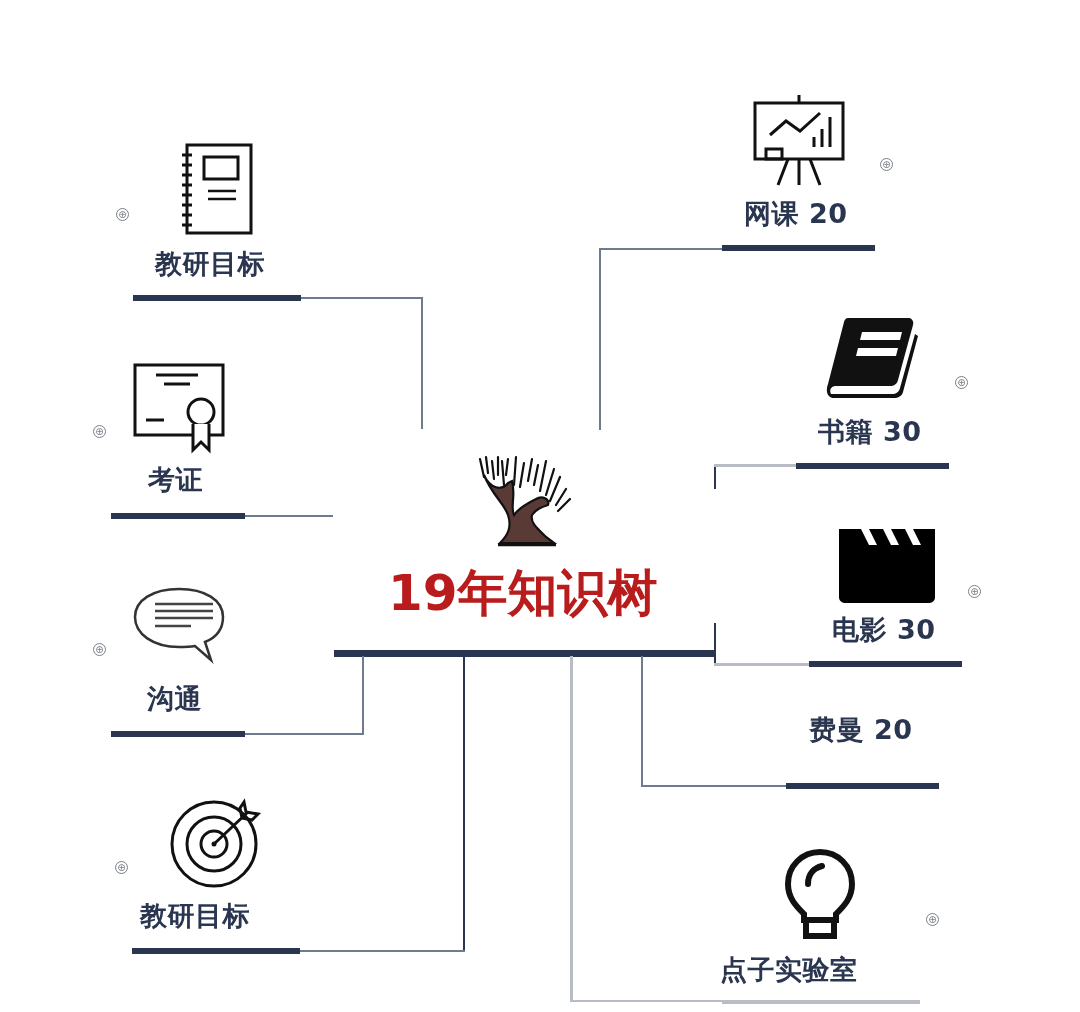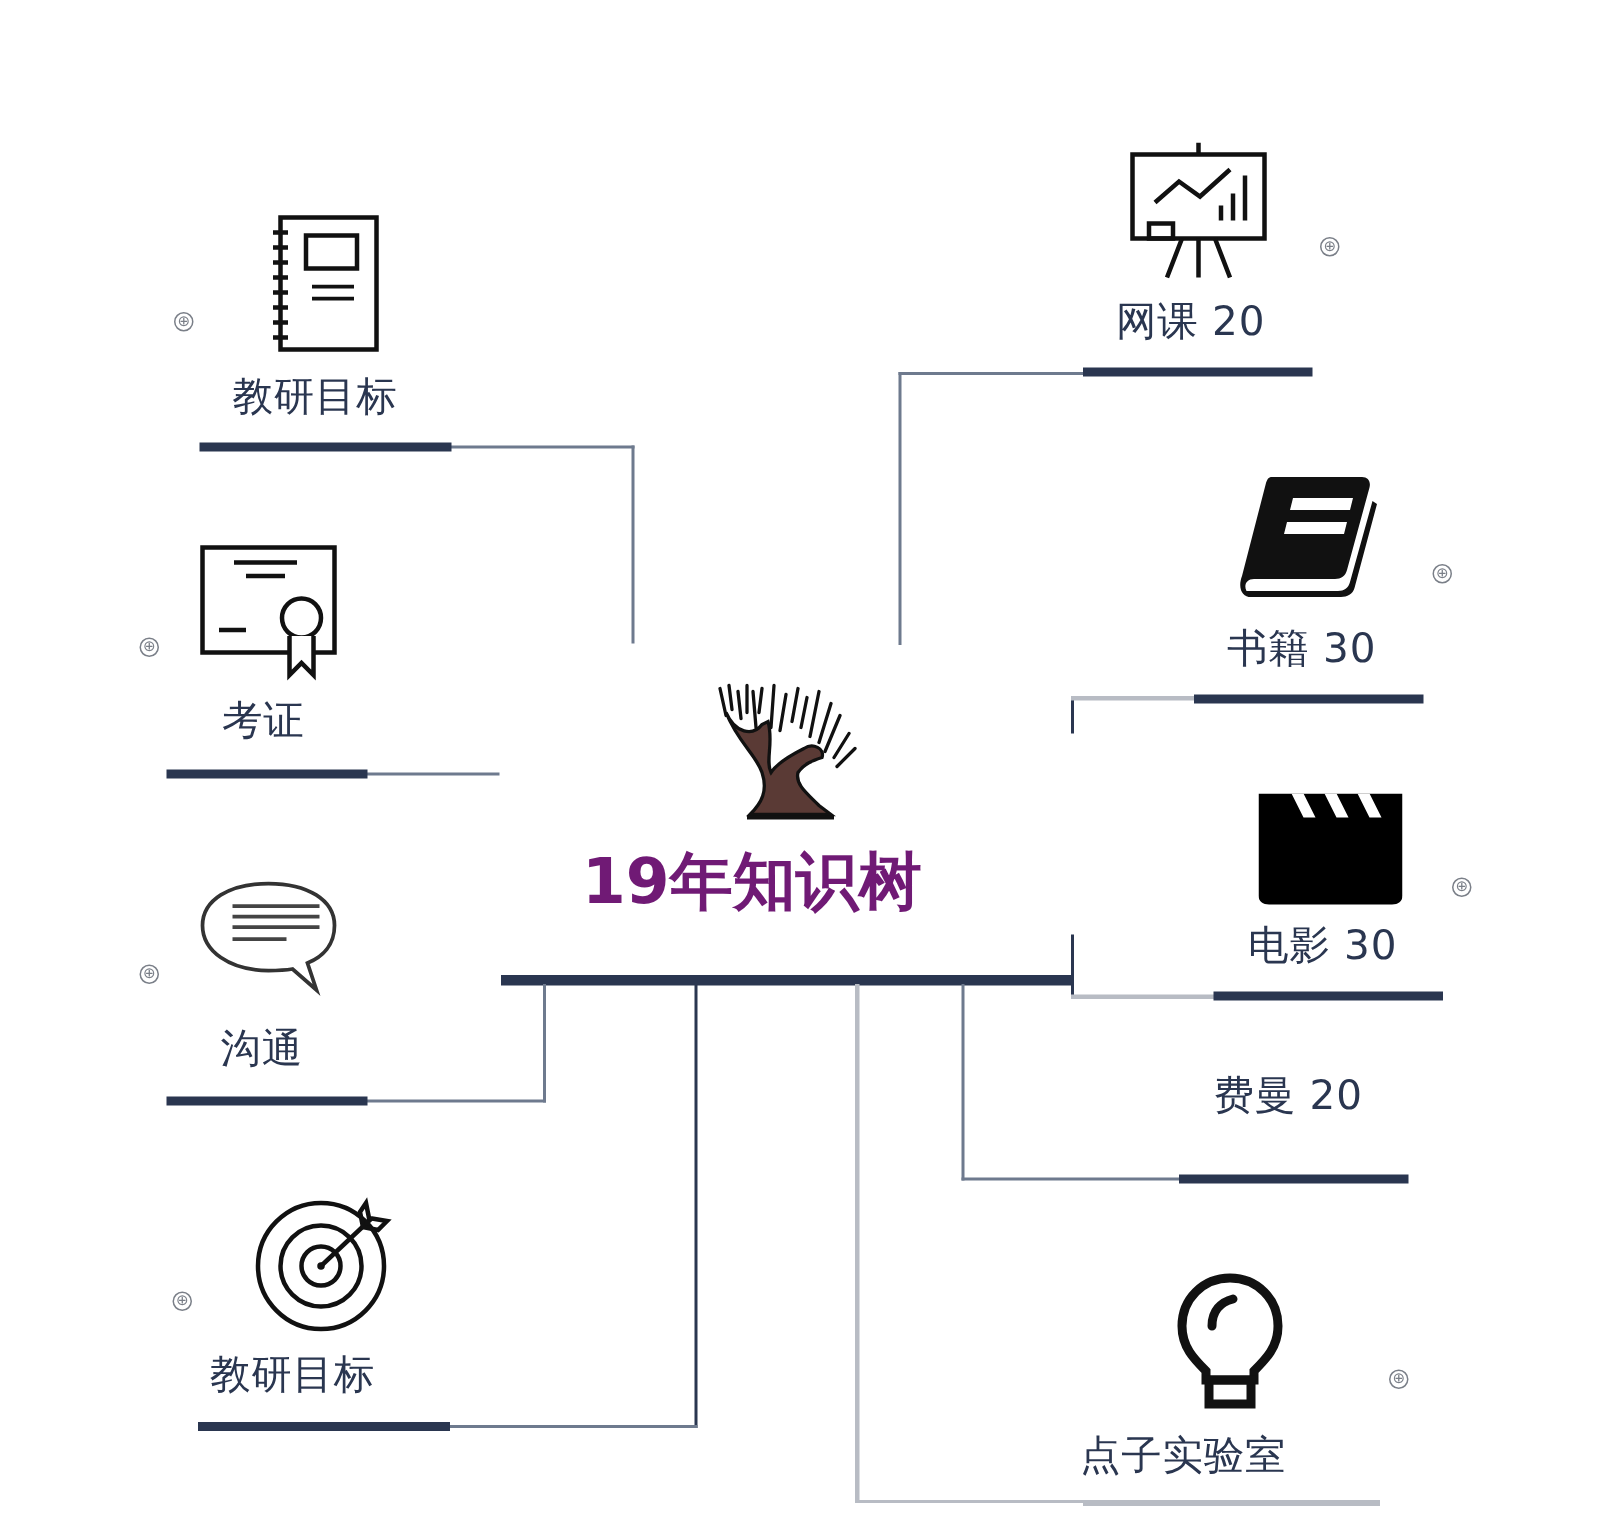--- a/index.html
+++ b/index.html
@@ -2,23 +2,23 @@
 <html><head>
 <meta charset="utf-8">
 <style>
   html, body { margin:0; padding:0; background:#ffffff; }
   body { width:1080px; height:1012px; position:relative; overflow:hidden;
          font-family:"DejaVu Sans", "Liberation Sans", sans-serif; }
   .line { position:absolute; }
   .thick { background:#2a3650; }
   .thin { background:#6e7a8e; }
   .grey { background:#b8bcc4; }
-  .label { position:absolute; font-weight:normal; color:#2a3650; font-size:27px;
+  .label { position:absolute; font-weight:bold; color:#2a3650; font-size:27px;
            white-space:nowrap; letter-spacing:0.5px; }
-  .title { position:absolute; font-weight:bold; color:#701a75; font-size:42px;
+  .title { position:absolute; font-weight:bold; color:#b91c1c; font-size:50px;
            white-space:nowrap;text-align:right; }
   .toggle { position:absolute; width:11px; height:11px; border:1px solid #7a7f88;
             border-radius:50%; font-size:10px; line-height:11px; text-align:center;
             color:#7a7f88; cursor:pointer; }
   .icon { position:absolute; }
 </style>
 </head>
 <body>
 
 <div>

